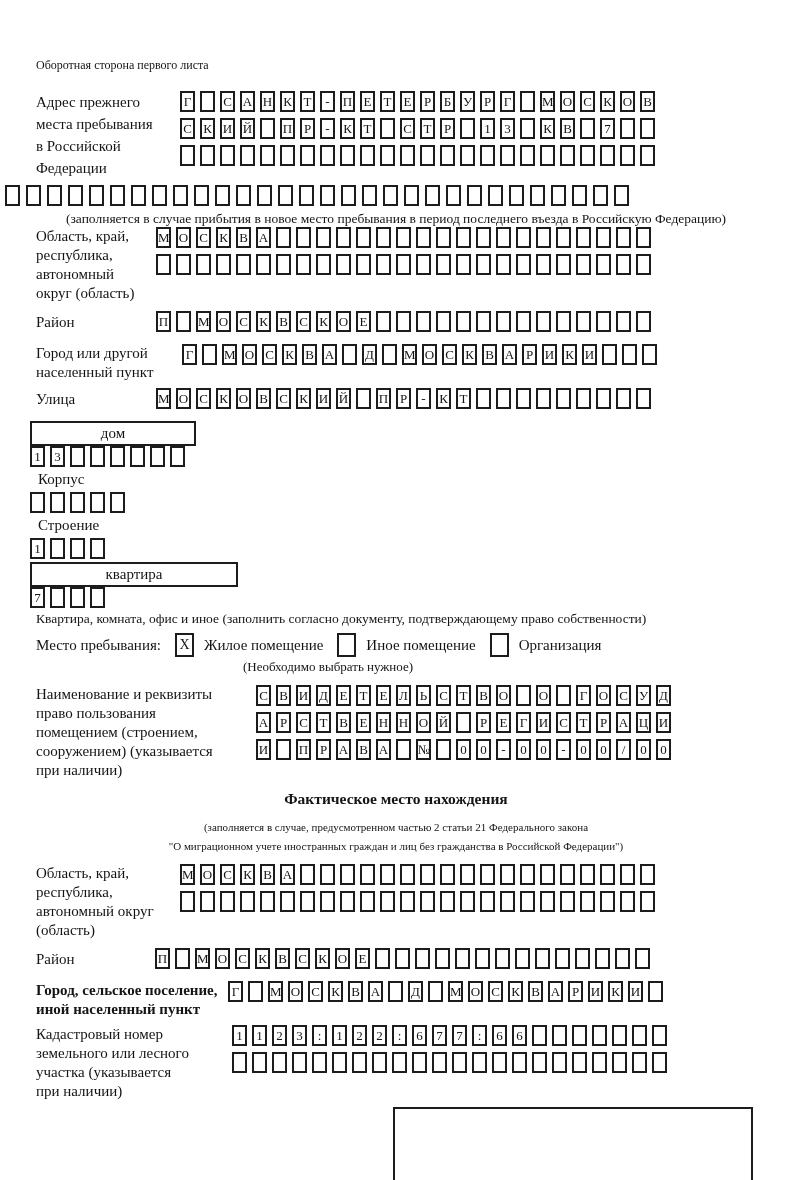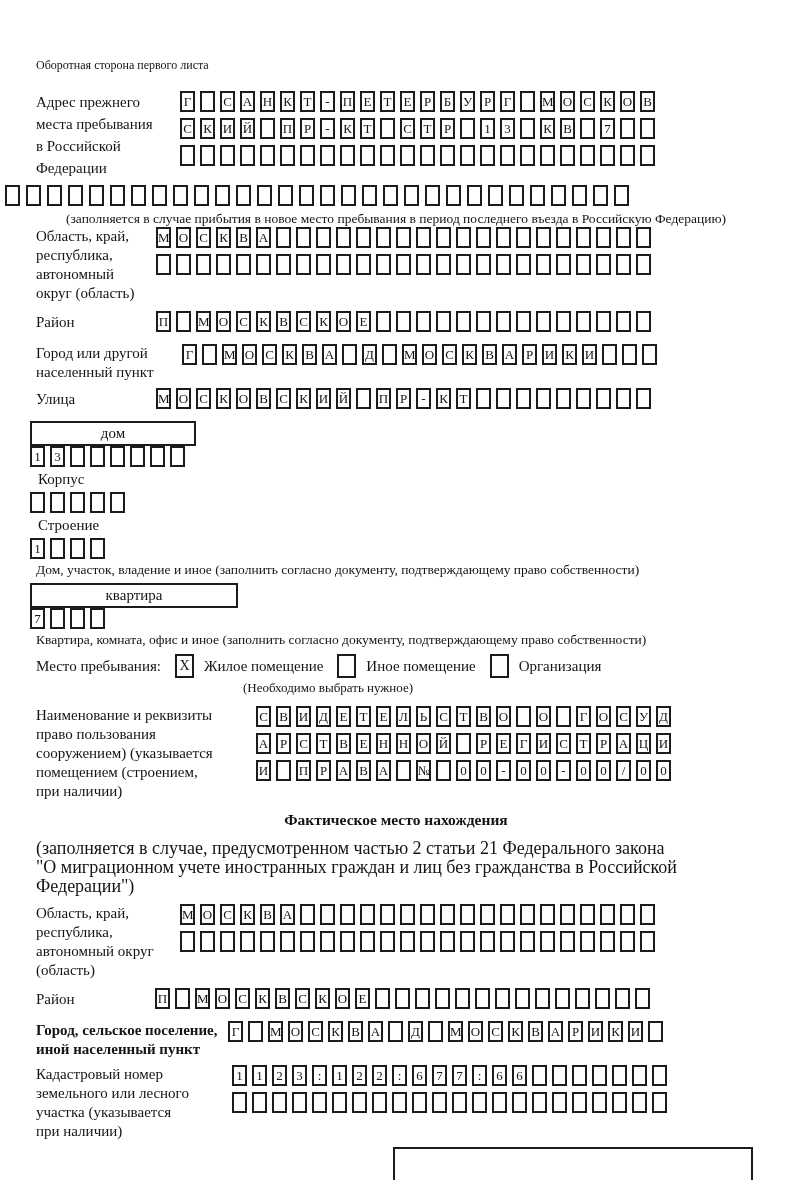--- a/index.html
+++ b/index.html
@@ -58,21 +58,21 @@
   .stay-row { display: flex; align-items: center; margin: 6px 0 2px 0; font-size: 15px; }
   .checkbox {
     width: 19px; height: 24px; border: 2px solid #1c1c1c;
     font-size: 14px; line-height: 20px; text-align: center; flex: 0 0 auto;
   }
   .stay-label { margin-right: 14px; }
   .opt-label { margin: 0 14px 0 10px; }
   .note-choose { font-size: 13px; margin: 2px 0 10px 207px; font-family: Liberation Serif, serif; }
 
   .fact-title { font-size: 15.5px; font-weight: bold; text-align: center; margin: 10px 0 10px 0; }
-  .fact-subtitle { font-size: 18px; text-align: left; line-height: 19px; margin-bottom: 8px; }
+  .fact-subtitle { font-size: 11px; text-align: center; line-height: 19px; margin-bottom: 8px; }
 
   .stamp-box {
     width: 360px; height: 174px; border: 2px solid #1c1c1c;
     margin: 2px 0 6px 357px;
   }
   .mb8 { margin-bottom: 8px; }
   .mb10 { margin-bottom: 10px; }
 </style>
 </head>
 <body>
@@ -130,21 +130,20 @@
   </div>
 
   <div class="house-row">
     <div class="big-box box-dom">дом</div>
     <div class="cell-row"><span class="cell">1</span><span class="cell">3</span><span class="cell"></span><span class="cell"></span><span class="cell"></span><span class="cell"></span><span class="cell"></span><span class="cell"></span></div>
     <div class="inline-label">Корпус</div>
     <div class="cell-row"><span class="cell"></span><span class="cell"></span><span class="cell"></span><span class="cell"></span><span class="cell"></span></div>
     <div class="inline-label">Строение</div>
     <div class="cell-row"><span class="cell">1</span><span class="cell"></span><span class="cell"></span><span class="cell"></span></div>
   </div>
-  <div class="note-left">Дом, участок, владение и иное (заполнить согласно документу, подтверждающему право собственности)</div>
 
   <div class="house-row">
     <div class="big-box box-kvartira">квартира</div>
     <div class="cell-row"><span class="cell">7</span><span class="cell"></span><span class="cell"></span><span class="cell"></span></div>
   </div>
   <div class="note-left">Квартира, комната, офис и иное (заполнить согласно документу, подтверждающему право собственности)</div>
 
   <div class="stay-row">
     <span class="stay-label">Место пребывания:</span>
     <span class="checkbox">X</span>
@@ -153,22 +152,22 @@
     <span class="opt-label">Иное помещение</span>
     <span class="checkbox"></span>
     <span class="opt-label">Организация</span>
   </div>
   <div class="note-choose">(Необходимо выбрать нужное)</div>
 
   <div class="form-row mb10">
     <div class="label lh19 w220">
         <div>Наименование и реквизиты</div>
         <div>право пользования</div>
+        <div>помещением (строением,</div>
         <div>сооружением) (указывается</div>
-        <div>помещением (строением,</div>
         <div>при наличии)</div>
       </div>
     <div class="cell-rows">
       <div class="cell-row"><span class="cell">С</span><span class="cell">В</span><span class="cell">И</span><span class="cell">Д</span><span class="cell">Е</span><span class="cell">Т</span><span class="cell">Е</span><span class="cell">Л</span><span class="cell">Ь</span><span class="cell">С</span><span class="cell">Т</span><span class="cell">В</span><span class="cell">О</span><span class="cell"></span><span class="cell">О</span><span class="cell"></span><span class="cell">Г</span><span class="cell">О</span><span class="cell">С</span><span class="cell">У</span><span class="cell">Д</span></div>
       <div class="cell-row"><span class="cell">А</span><span class="cell">Р</span><span class="cell">С</span><span class="cell">Т</span><span class="cell">В</span><span class="cell">Е</span><span class="cell">Н</span><span class="cell">Н</span><span class="cell">О</span><span class="cell">Й</span><span class="cell"></span><span class="cell">Р</span><span class="cell">Е</span><span class="cell">Г</span><span class="cell">И</span><span class="cell">С</span><span class="cell">Т</span><span class="cell">Р</span><span class="cell">А</span><span class="cell">Ц</span><span class="cell">И</span></div>
       <div class="cell-row"><span class="cell">И</span><span class="cell"></span><span class="cell">П</span><span class="cell">Р</span><span class="cell">А</span><span class="cell">В</span><span class="cell">А</span><span class="cell"></span><span class="cell">№</span><span class="cell"></span><span class="cell">0</span><span class="cell">0</span><span class="cell">-</span><span class="cell">0</span><span class="cell">0</span><span class="cell">-</span><span class="cell">0</span><span class="cell">0</span><span class="cell">/</span><span class="cell">0</span><span class="cell">0</span></div>
     </div>
   </div>
 
   <div class="fact-title">Фактическое место нахождения</div>

